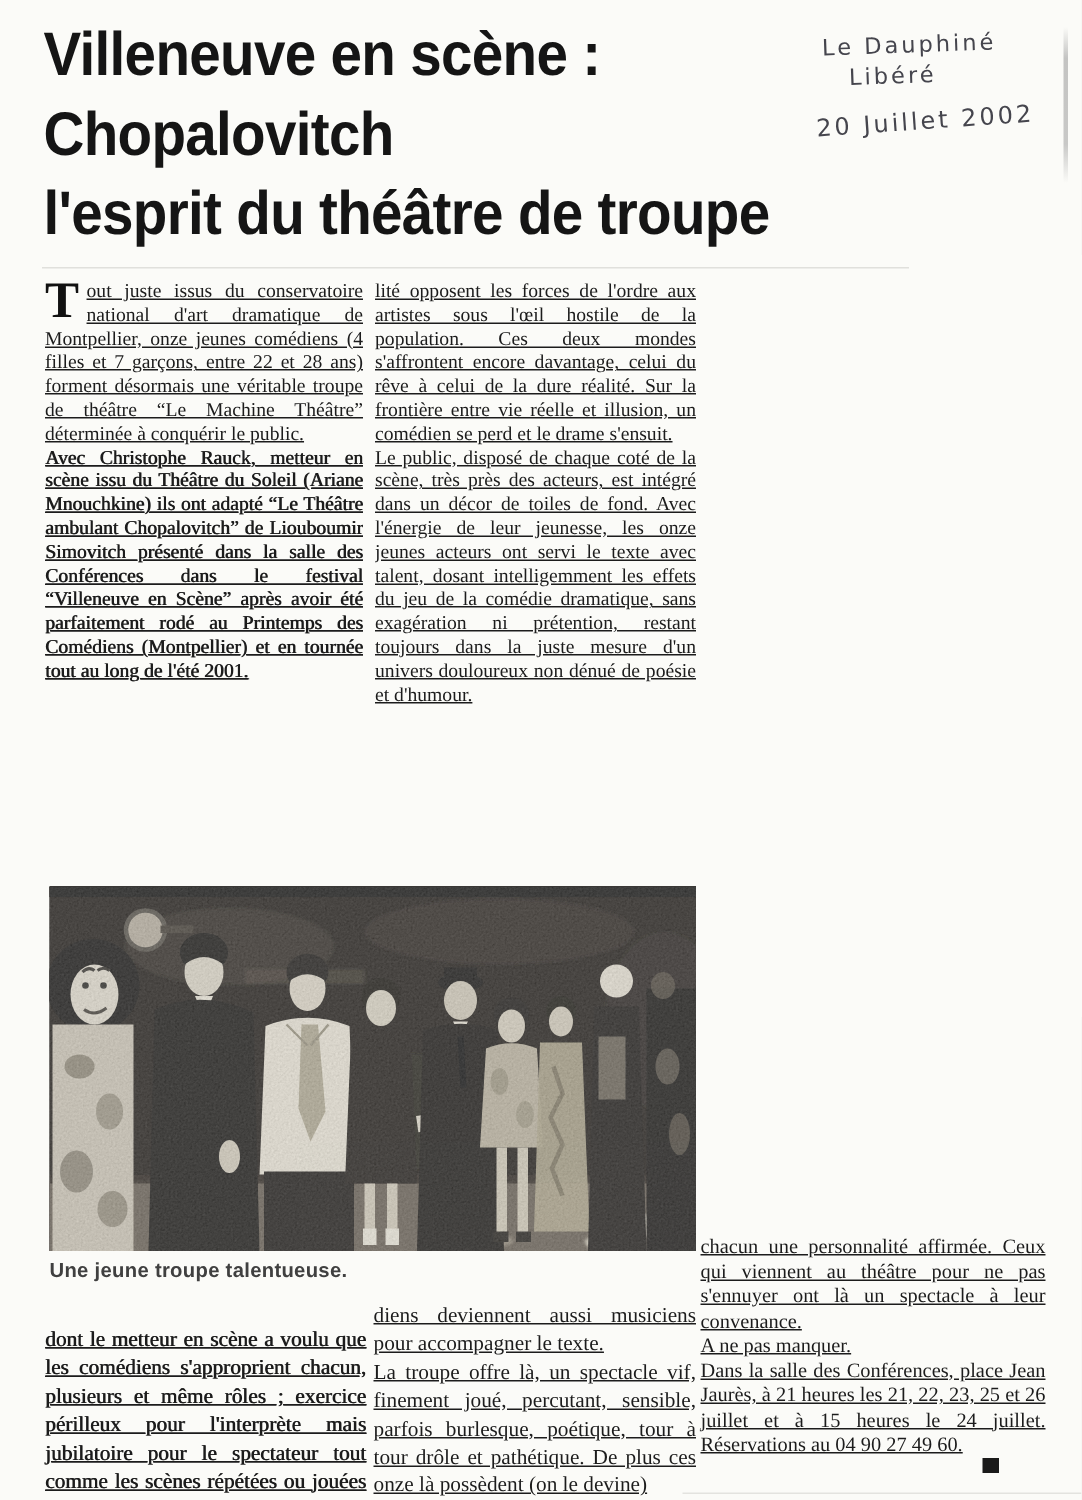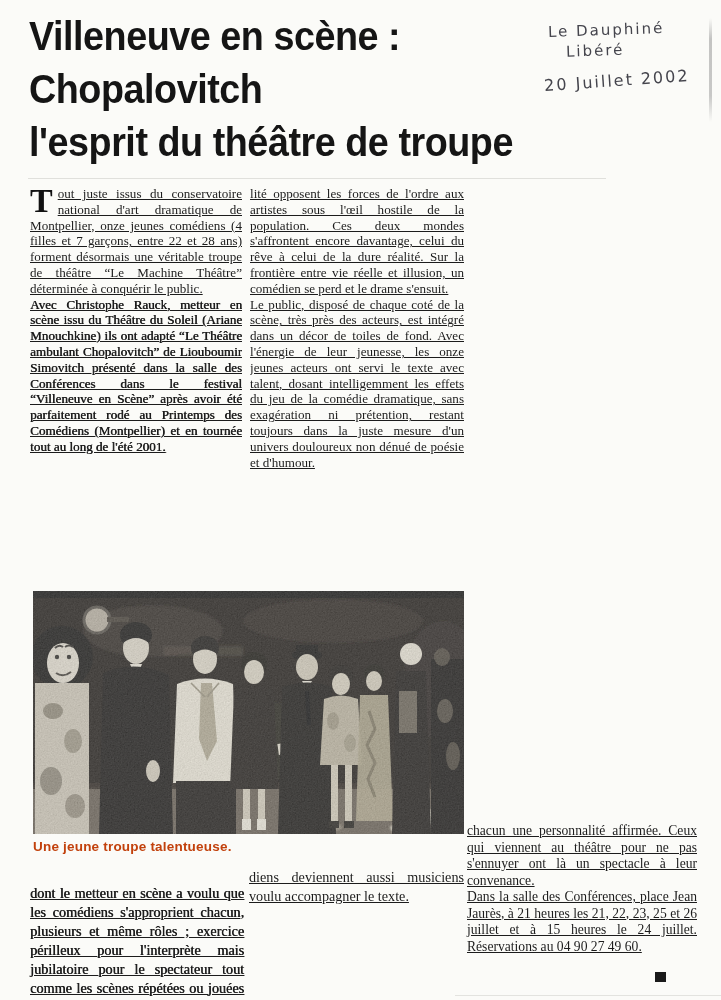--- a/index.html
+++ b/index.html
@@ -32,21 +32,21 @@
   .top-col{font-size:13.1px;line-height:15.8px;width:212px;top:186px;height:408px;overflow:hidden;}
   .col-1{left:30px;}
   .col-2{left:250px;width:214px;}
   .semibold{text-shadow:0.45px 0 currentColor;}
   .dropcap::first-letter{float:left;font-size:34px;line-height:27px;padding:1px 5px 0 0;font-weight:bold;color:#111;}
 
   
   .photo-wrap{position:absolute;left:33px;top:591px;width:431px;height:243px;background:#15120f;}
   .photo-wrap svg{display:block;}
   .caption{position:absolute;left:33px;top:839px;width:300px;
-    font-family:"Liberation Sans",sans-serif;font-weight:bold;font-size:13.5px;color:#c2410c;letter-spacing:.2px;}
+    font-family:"Liberation Sans",sans-serif;font-weight:bold;font-size:13.5px;color:#404040;letter-spacing:.2px;}
 
   
   .bot-col{font-size:14.2px;line-height:18.9px;}
   .bot-1{left:30px;top:868px;width:214px;height:130px;margin-top:16px;}
   .bot-2{left:249px;top:868px;width:215px;height:130px;}
   .bot-3{left:467px;top:823px;width:230px;height:166px;font-size:13.6px;line-height:16.5px;}
   .end-marker{position:absolute;left:655px;top:972px;width:11px;height:10px;background:#1a1a1a;}
 </style>
 </head>
 <body>
@@ -202,21 +202,23 @@
       <rect x="0" y="0" width="431" height="243" filter="url(#grain)" opacity="0.30"></rect>
     </svg>
   </div>
 
   <div class="caption">Une jeune troupe talentueuse.</div>
 
   <div class="col bot-col bot-1">
     <p class="semibold">dont le metteur en scène a voulu que les comédiens s'approprient chacun, plusieurs et même rôles ; exercice périlleux pour l'interprète mais jubilatoire pour le spectateur tout comme les scènes répétées ou jouées simultanément. Les comé-</p>
   </div>
   <div class="col bot-col bot-2">
-    <p>diens deviennent aussi musiciens voulu accompagner le texte.</p>
+    <p>diens deviennent aussi musiciens pour accompagner le texte.</p>
+    <p>La troupe offre là, un spectacle vif, finement joué, percutant, sensible, parfois burlesque, poétique, tour à tour drôle et pathétique. De plus ces onze là possèdent (on le devine)</p>
   </div>
   <div class="col bot-col bot-3">
     <p>chacun une personnalité affirmée. Ceux qui viennent au théâtre pour ne pas s'ennuyer ont là un spectacle à leur convenance.</p>
+    <p>A ne pas manquer.</p>
     <p>Dans la salle des Conférences, place Jean Jaurès, à 21 heures les 21, 22, 23, 25 et 26 juillet et à 15 heures le 24 juillet. Réservations au 04 90 27 49 60.</p>
   </div>
   <div class="end-marker"></div>
 
 </div>
 
 </body></html>

